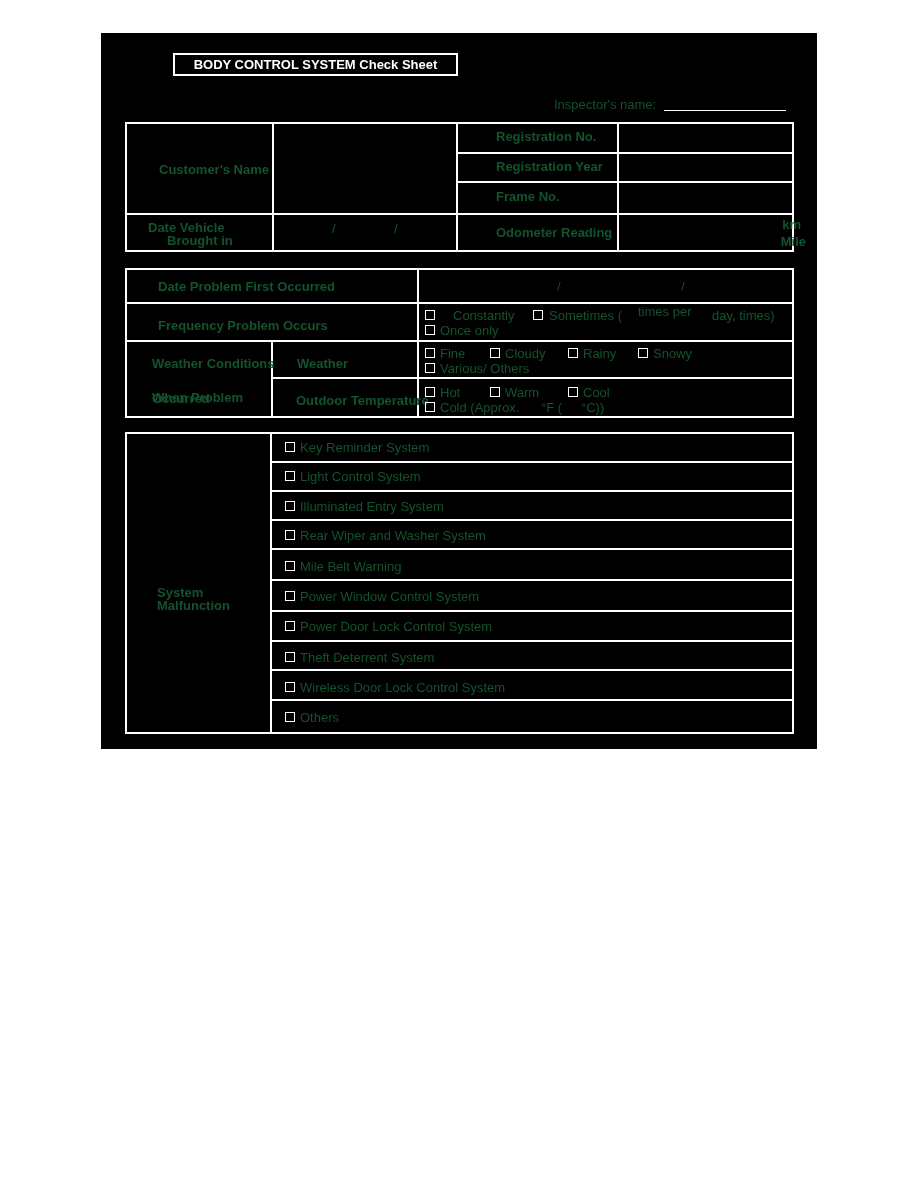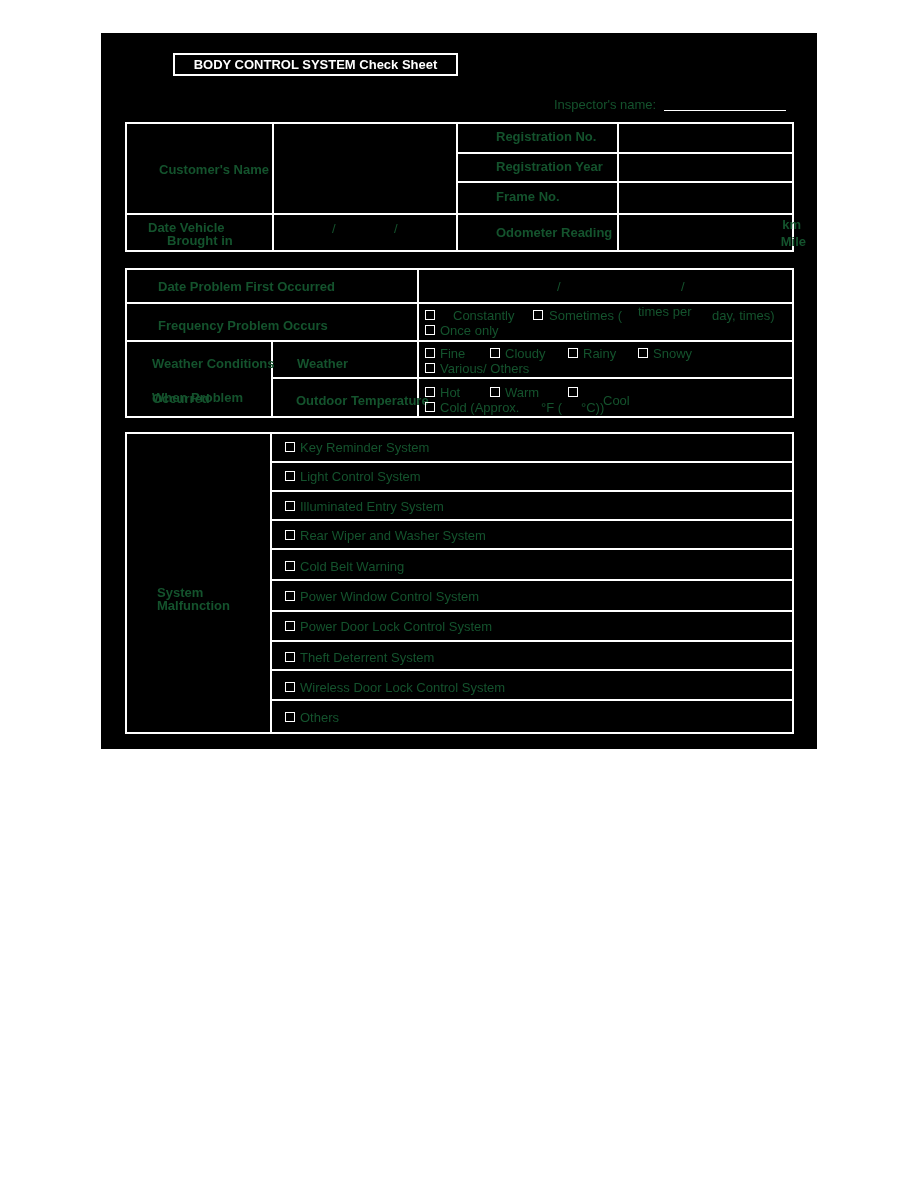--- a/index.html
+++ b/index.html
@@ -97,21 +97,21 @@
 <span class="t" style="left:653px; top:346px;">Snowy</span>
 <span class="cb" style="left:425px; top:363px;"></span>
 <span class="t" style="left:440px; top:361px;">Various/ Others</span>
 
 <span class="t b" style="left:276px; top:393px;">Outdoor Temperature</span>
 <span class="cb" style="left:425px; top:387px;"></span>
 <span class="t" style="left:440px; top:385px;">Hot</span>
 <span class="cb" style="left:490px; top:387px;"></span>
 <span class="t" style="left:505px; top:385px;">Warm</span>
 <span class="cb" style="left:568px; top:387px;"></span>
-<span class="t" style="left:583px; top:393px;margin-left:20px;">Cool</span>
+<span class="t" style="left:583px; top:385px;">Cool</span>
 <span class="cb" style="left:425px; top:402px;"></span>
 <span class="t" style="left:440px; top:400px;">Cold (Approx.</span>
 <span class="t" style="left:541px; top:400px;">°F (</span>
 <span class="t" style="left:581px; top:400px;">°C))</span>
 
 <div class="box" style="left:125px; top:432px; width:669px; height:302px;"></div>
 <div class="v" style="left:270px; top:432px; height:302px;"></div>
 <div class="h" style="left:270px; top:461px; width:524px;"></div>
 <div class="h" style="left:270px; top:490px; width:524px;"></div>
 <div class="h" style="left:270px; top:519px; width:524px;"></div>
@@ -136,21 +136,21 @@
 <div>
   <span class="cb" style="left:285px; top:501px;"></span>
   <span class="t" style="left:300px; top:499px;">Illuminated Entry System</span>
 </div>
 <div>
   <span class="cb" style="left:285px; top:530px;"></span>
   <span class="t" style="left:300px; top:528px;">Rear Wiper and Washer System</span>
 </div>
 <div>
   <span class="cb" style="left:285px; top:561px;"></span>
-  <span class="t" style="left:300px; top:559px;">Cold Belt Warning</span>
+  <span class="t" style="left:300px; top:559px;">Mile Belt Warning</span>
 </div>
 <div>
   <span class="cb" style="left:285px; top:591px;"></span>
   <span class="t" style="left:300px; top:589px;">Power Window Control System</span>
 </div>
 <div>
   <span class="cb" style="left:285px; top:621px;"></span>
   <span class="t" style="left:300px; top:619px;">Power Door Lock Control System</span>
 </div>
 <div>

